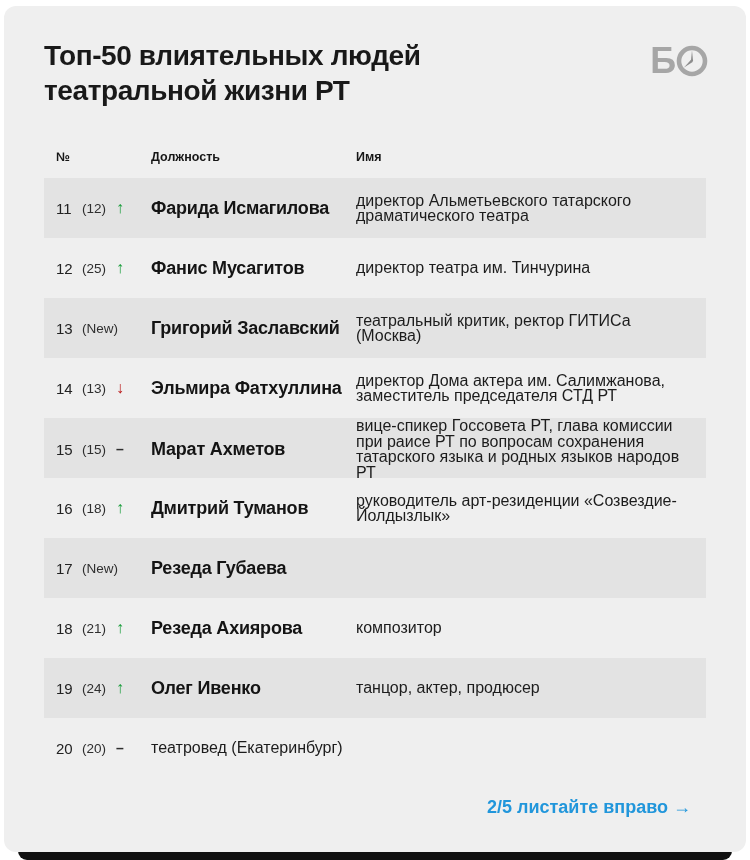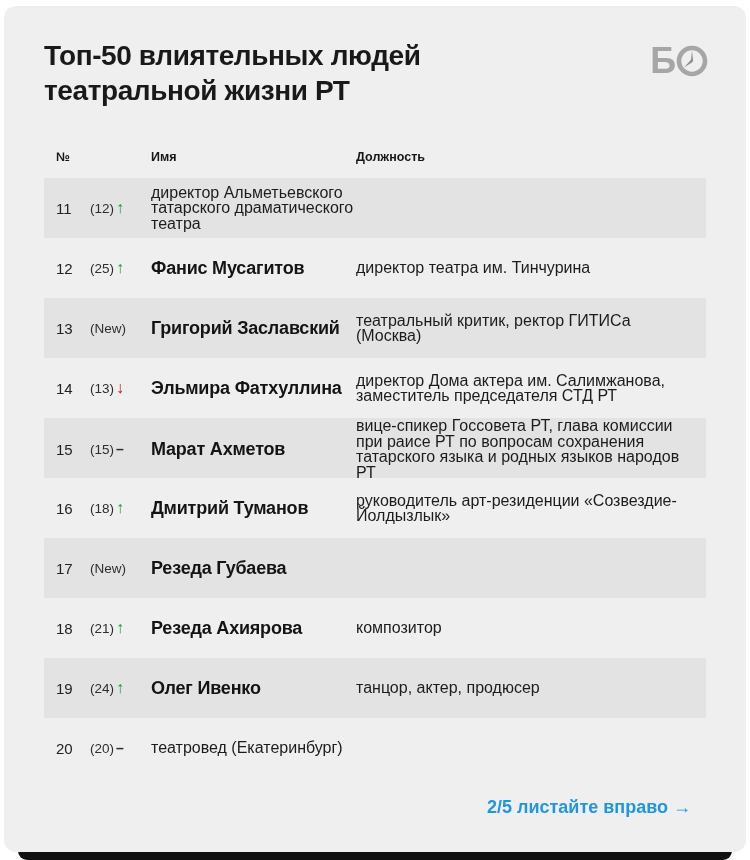--- a/index.html
+++ b/index.html
@@ -37,21 +37,21 @@
     box-sizing:border-box;
   }
   .thead{
     position:absolute;left:40px;right:40px;top:138px;height:26px;
     font-size:12.5px;font-weight:700;color:#161616;
   }
   .rows{position:absolute;left:40px;right:40px;top:172px;}
   .row{height:60px;}
   .row:nth-child(odd){background:#e3e3e3;}
   .rank{font-size:15px;color:#222222;}
-  .prev{font-size:13.5px;color:#2e2e2e;margin-left:8px;}
+  .prev{font-size:13.5px;color:#2e2e2e;}
   .trend{font-size:16px;}
   .trend-up{color:#1a9e3c;}
   .trend-down{color:#bb1b1b;}
   .trend-same{color:#2e2e2e;font-weight:700;font-size:14px;}
   .name{font-size:18px;font-weight:700;color:#141414;letter-spacing:-0.2px;}
   .pos{font-size:16px;line-height:15.5px;color:#1c1c1c;padding-right:2px;}
   .pagination{
     position:absolute;right:55px;top:791px;
     font-size:18px;font-weight:700;color:#2196db;
   }
@@ -75,29 +75,30 @@
         <circle cx="16" cy="16" r="13" fill="none" stroke="#a6a6a6" stroke-width="4.6"></circle>
         <polygon points="14.9,16 17.1,16 16,5.5" fill="#8d8d8d"></polygon>
         <polygon points="15,14.8 17,16.8 8,22.5" fill="#8d8d8d"></polygon>
       </svg>
     </div>
 
     <div class="thead">
       <span>№</span>
       <span></span>
       <span></span>
+      <span>Должность</span>
       <span>Имя</span>
-      <span>Должность</span>
     </div>
 
     <div class="rows">
   <div class="row">
     <span class="rank">11</span>
     <span class="prev">(12)</span>
     <span class="trend trend-up">↑</span>
+    <span class="name">Фарида Исмагилова</span>
     <span class="pos">директор Альметьевского татарского драматического театра</span>
   </div>
 
   <div class="row">
     <span class="rank">12</span>
     <span class="prev">(25)</span>
     <span class="trend trend-up">↑</span>
     <span class="name">Фанис Мусагитов</span>
     <span class="pos">директор театра им. Тинчурина</span>
   </div>

